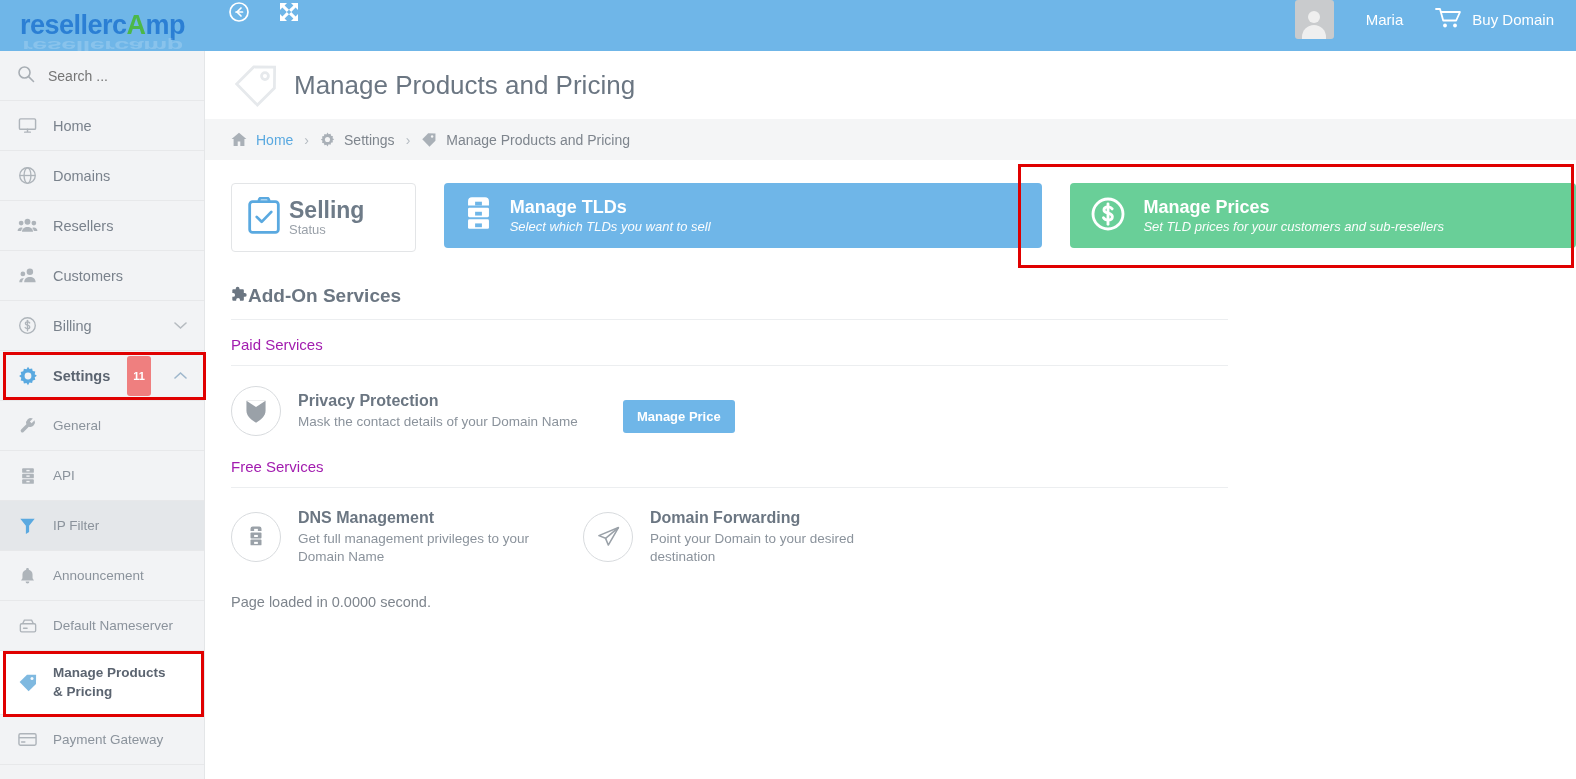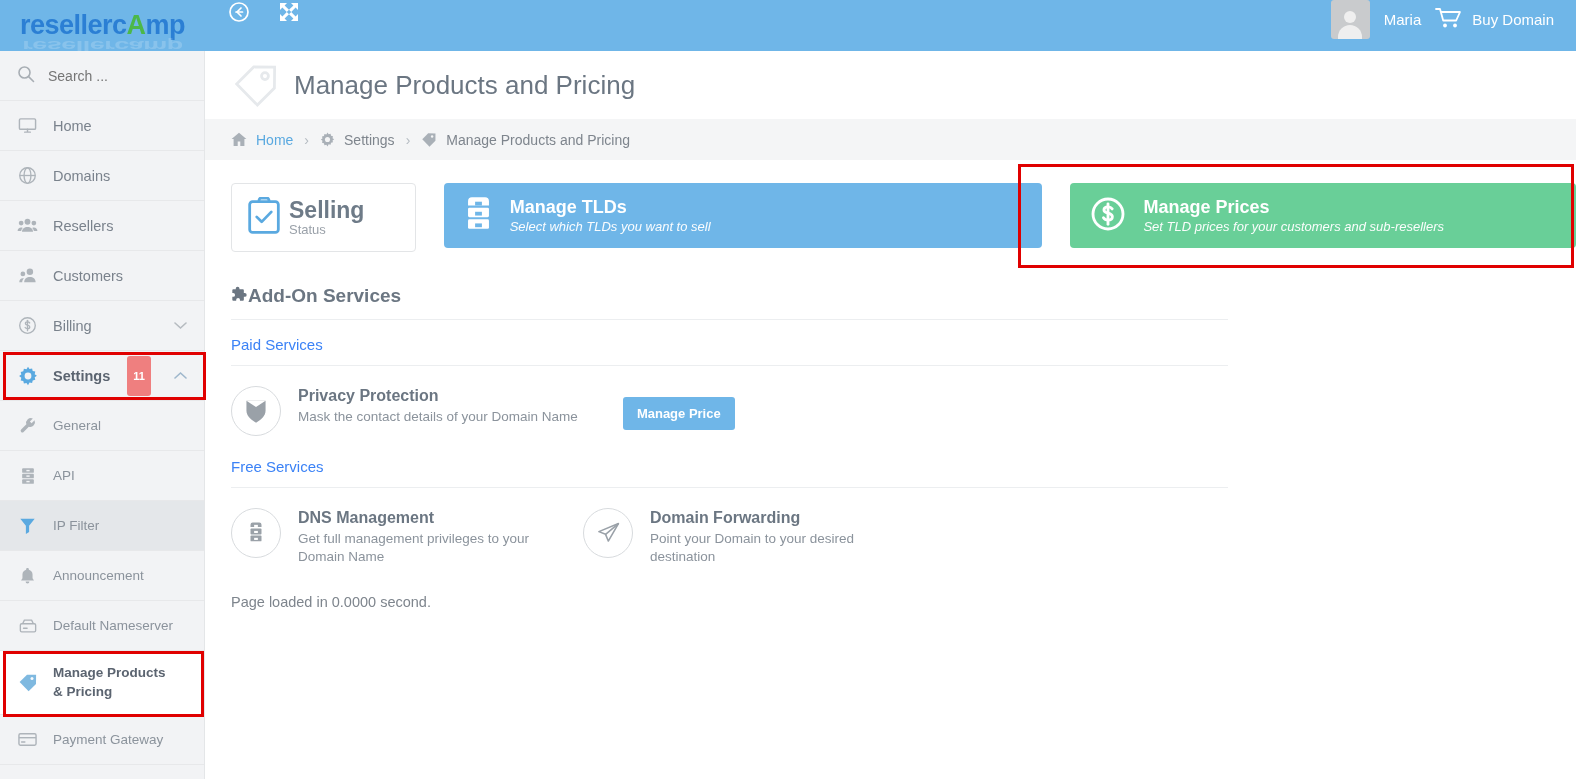--- a/index.html
+++ b/index.html
@@ -29,21 +29,21 @@
   .logo-text .g { color: #4cb849; }
   .logo-reflect {
     position: absolute; top: 30px; left: 0; width: 205px;
     text-align: center; font-size: 27px; font-weight: 700;
     color: rgba(255,255,255,0.18); transform: scaleY(-0.55);
     letter-spacing: -0.5px; pointer-events: none;
   }
   .topnav-icons { display: flex; align-items: center; gap: 26px; margin-left: 22px; }
   .tb-icon { color: #ffffff; display: flex; align-items: center; cursor: pointer; }
   .topbar-right {
-    margin-left: auto; display: flex; align-items: center; gap: 14px;
+    margin-left: auto; display: flex; align-items: center; gap: 32px;
     padding-right: 22px;
   }
   .avatar {
     width: 39px; height: 39px; background: #c9cbcd; border-radius: 3px;
     display: flex; align-items: flex-end; justify-content: center; overflow: hidden;
   }
   .avatar-head {
     width: 30px; height: 30px; position: relative;
   }
   .avatar-head:before {
@@ -143,26 +143,26 @@
   .tile-t2 { font-size: 13px; font-style: italic; opacity: 0.97; }
 
   .redbox { position: absolute; border: 3px solid #e00000; pointer-events: none; }
 
   .section-head {
     display: flex; align-items: center; 
     margin: 33px 0 0 26px; color: #6b7682;
   }
   .section-head .stitle { font-size: 19px; font-weight: 700; }
   .hr { margin: 12px 0 0 26px; width: 997px; height: 1px; background: #eceef0; }
-  .sub-head { margin: 16px 0 0 26px; font-size: 15px; color: #3b82f6; }
+  .sub-head { margin: 16px 0 0 26px; font-size: 15px; color: #a21caf; }
   .hr2 { margin: 12px 0 0 26px; width: 997px; height: 1px; background: #eceef0; }
 
   .svc-row { display: flex; margin: 18px 0 0 26px; }
   .svc {
-    display: flex; align-items: flex-start; gap: 17px;
+    display: flex; align-items: center; gap: 17px;
   }
   .svc-ico {
     width: 50px; height: 50px; border-radius: 50%; border: 1px solid #d8dbde;
     display: flex; align-items: center; justify-content: center;
     color: #9aa1a8; flex-shrink: 0; margin-top: 2px;
   }
   .svc-title { font-size: 16px; font-weight: 700; color: #6b7682; line-height: 1.5; }
   .svc-desc { font-size: 13.5px; color: #8b939c; line-height: 1.35; max-width: 240px; }
   .btn-manage-price {
     background: #6fb6e8; color: #ffffff; font-size: 13px; font-weight: 700;

